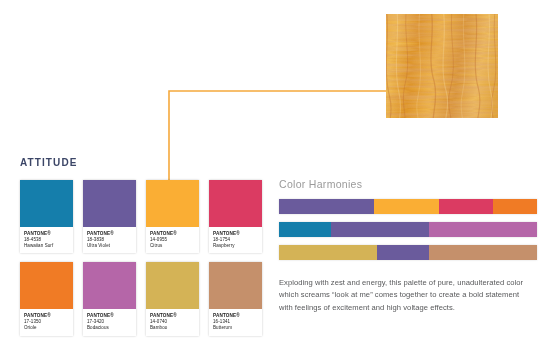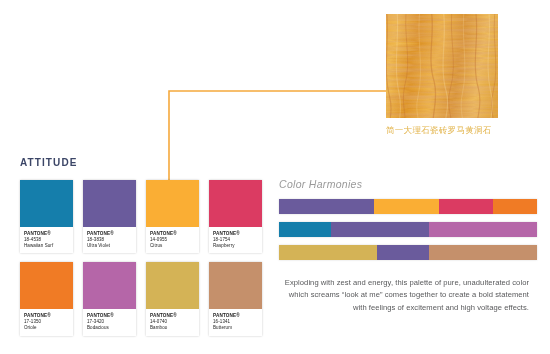--- a/index.html
+++ b/index.html
@@ -103,21 +103,20 @@
 
   
   #harmonies {
     position: absolute;
     left: 279px;
     top: 178px;
     width: 258px;
   }
   #harmonies-title {
     font-size: 10.5px;
-    font-style: italic;
     color: #9a9a9a;
     letter-spacing: .3px;
     margin-bottom: 9px;
   }
   .harmony-bar {
     display: flex;
     height: 15px;
     width: 258px;
     margin-bottom: 8px;
     box-shadow: 0 0 2px rgba(0,0,0,.15);
@@ -127,21 +126,20 @@
   
   #description {
     position: absolute;
     left: 279px;
     top: 277px;
     width: 250px;
     font-size: 7.6px;
     line-height: 1.62;
     color: #58595b;
     letter-spacing: .05px;
-    text-align: right;
   }
 </style>
 </head>
 <body>
 
 <svg id="connector" viewBox="0 0 550 354" xmlns="http://www.w3.org/2000/svg">
   <polyline points="169,181 169,91 386,91" fill="none" stroke="#f5a93c" stroke-width="1.6"></polyline>
 </svg>
 
 <div id="product-block">
@@ -178,21 +176,20 @@
       </g>
       <g opacity="0.30" stroke="#fbe0a6" fill="none">
         <path d="M16,0 C19,24 13,48 18,72 C21,88 16,96 19,100" stroke-width="0.8"></path>
         <path d="M34,0 C30,26 37,50 32,74 C29,88 35,96 31,100" stroke-width="0.6"></path>
         <path d="M50,0 C55,22 47,48 53,70 C57,86 49,95 54,100" stroke-width="0.9"></path>
         <path d="M67,0 C63,24 70,48 65,72 C62,88 68,96 64,100" stroke-width="0.6"></path>
         <path d="M84,0 C88,22 81,46 86,70 C90,86 83,95 88,100" stroke-width="0.8"></path>
       </g>
     </svg>
   </div>
-  <div id="product-caption">简一大理石瓷砖罗马黄洞石</div>
 </div>
 
 <div id="attitude-title">ATTITUDE</div>
 
 <div id="swatch-grid">
 
   <div class="swatch-row">
     <div class="swatch-card">
       <div class="swatch-chip" style="background: rgb(21, 126, 171);"></div>
       <div class="swatch-meta">

